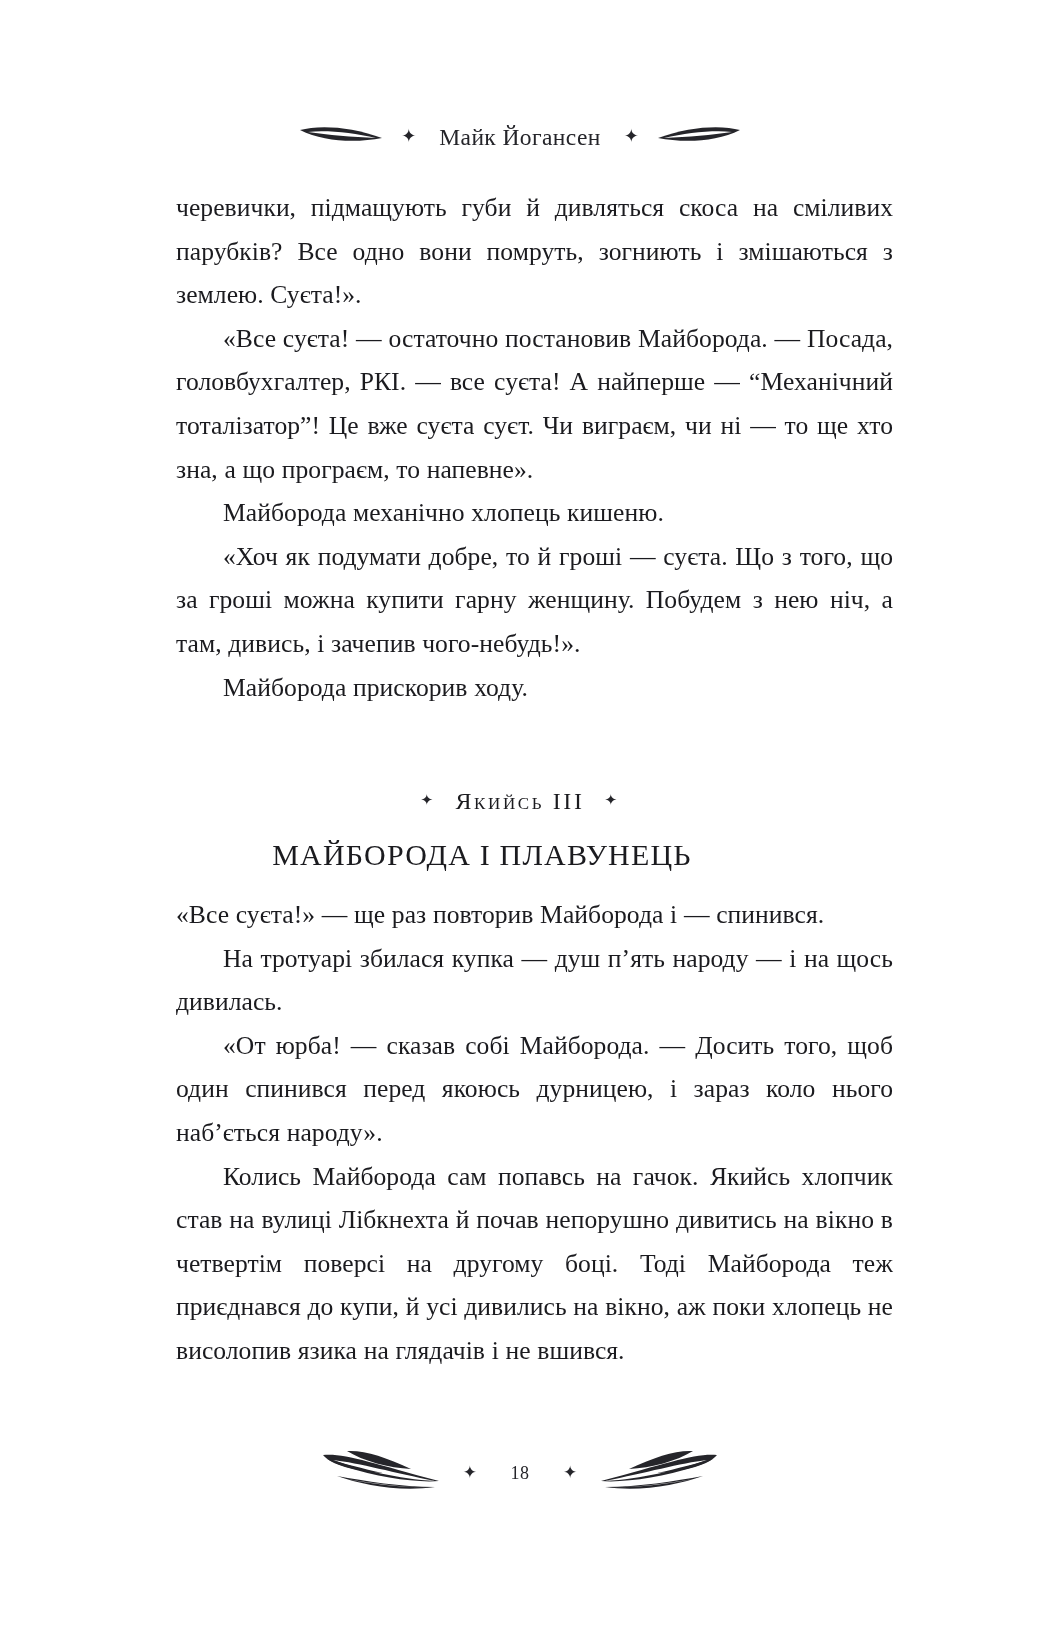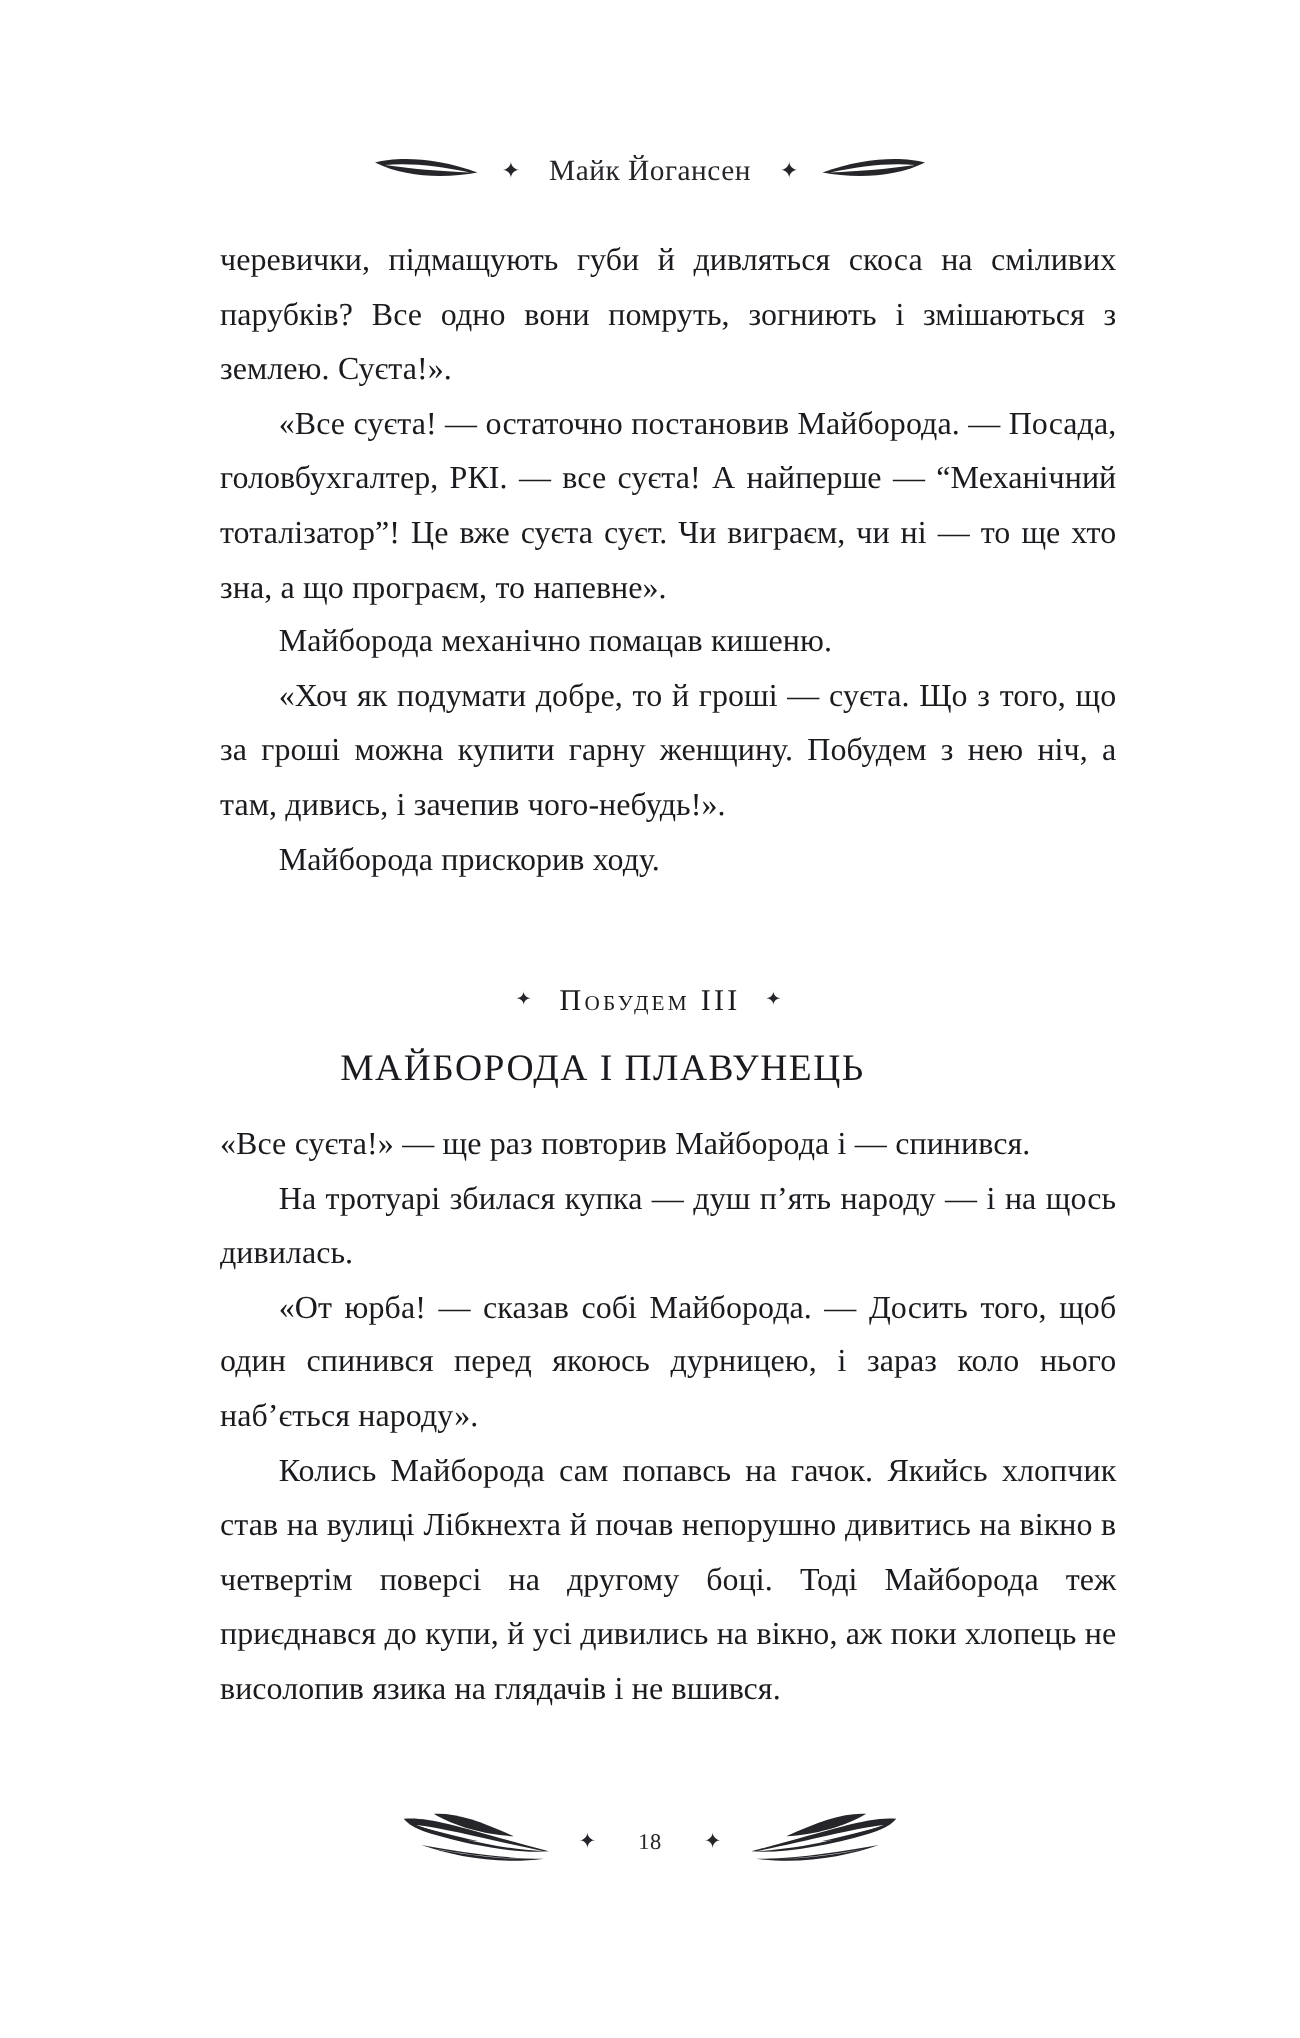--- a/index.html
+++ b/index.html
@@ -154,28 +154,28 @@
         <path d="M84 8 C66 3, 34 4, 2 16 C28 21, 60 20, 84 8 Z" fill="#25252a"></path>
         <path d="M76 10 C56 8, 31 11, 8 16 C32 15, 56 13, 76 10 Z" fill="#ffffff"></path>
       </svg>
     </span>
 
   </div>
 
   <div class="textblock">
     <p class="para noindent">черевички, підмащують губи й дивляться скоса на смі­ливих парубків? Все одно вони помруть, зогниють і змі­шаються з землею. Суєта!».</p>
     <p class="para">«Все суєта! — остаточно постановив Майборода. — Посада, головбухгалтер, РКІ. — все суєта! А найпер­ше — “Механічний тоталізатор”! Це вже суєта суєт. Чи виграєм, чи ні — то ще хто зна, а що програєм, то напевне».</p>
-    <p class="para last-left">Майборода механічно помацав кишеню.</p>
+    <p class="para last-left">Майборода механічно хлопець кишеню.</p>
     <p class="para">«Хоч як подумати добре, то й гроші — суєта. Що з то­го, що за гроші можна купити гарну женщину. Побудем з нею ніч, а там, дивись, і зачепив чого-небудь!».</p>
     <p class="para last-left">Майборода прискорив ходу.</p>
   </div>
 
   <div class="chapter-label">
     <span class="diamond">✦</span>
-    <span class="lbl">Побудем III</span>
+    <span class="lbl">Якийсь III</span>
     <span class="diamond">✦</span>
   </div>
 
   <div class="chapter-title">МАЙБОРОДА І ПЛАВУНЕЦЬ</div>
 
   <div class="textblock" style="top:893px;">
     <p class="para noindent">«Все суєта!» — ще раз повторив Майборода і — спи­нився.</p>
     <p class="para">На тротуарі збилася купка — душ п’ять народу — і на щось дивилась.</p>
     <p class="para">«От юрба! — сказав собі Майборода. — Досить того, щоб один спинився перед якоюсь дурницею, і зараз коло нього наб’ється народу».</p>
     <p class="para">Колись Майборода сам попавсь на гачок. Якийсь хлопчик став на вулиці Лібкнехта й почав непорушно дивитись на вікно в четвертім поверсі на другому боці. Тоді Майборода теж приєднався до купи, й усі дивились на вікно, аж поки хлопець не висолопив язика на гля­дачів і не вшився.</p>

